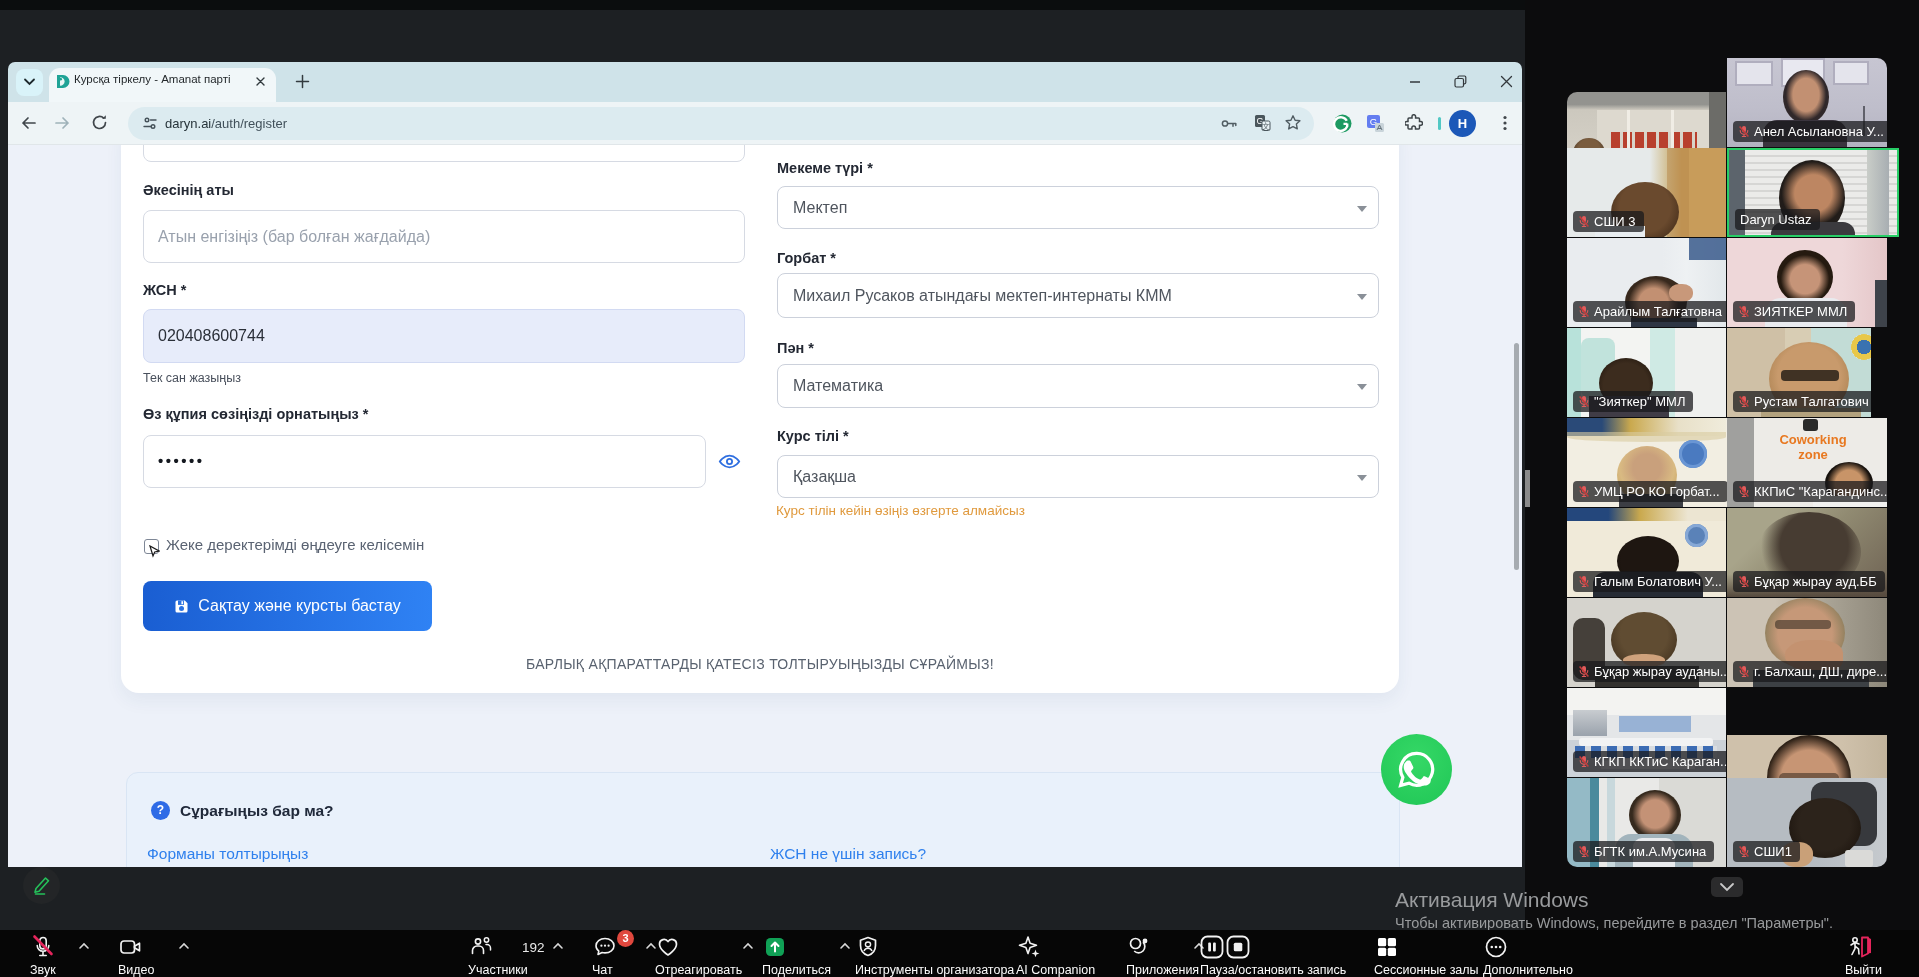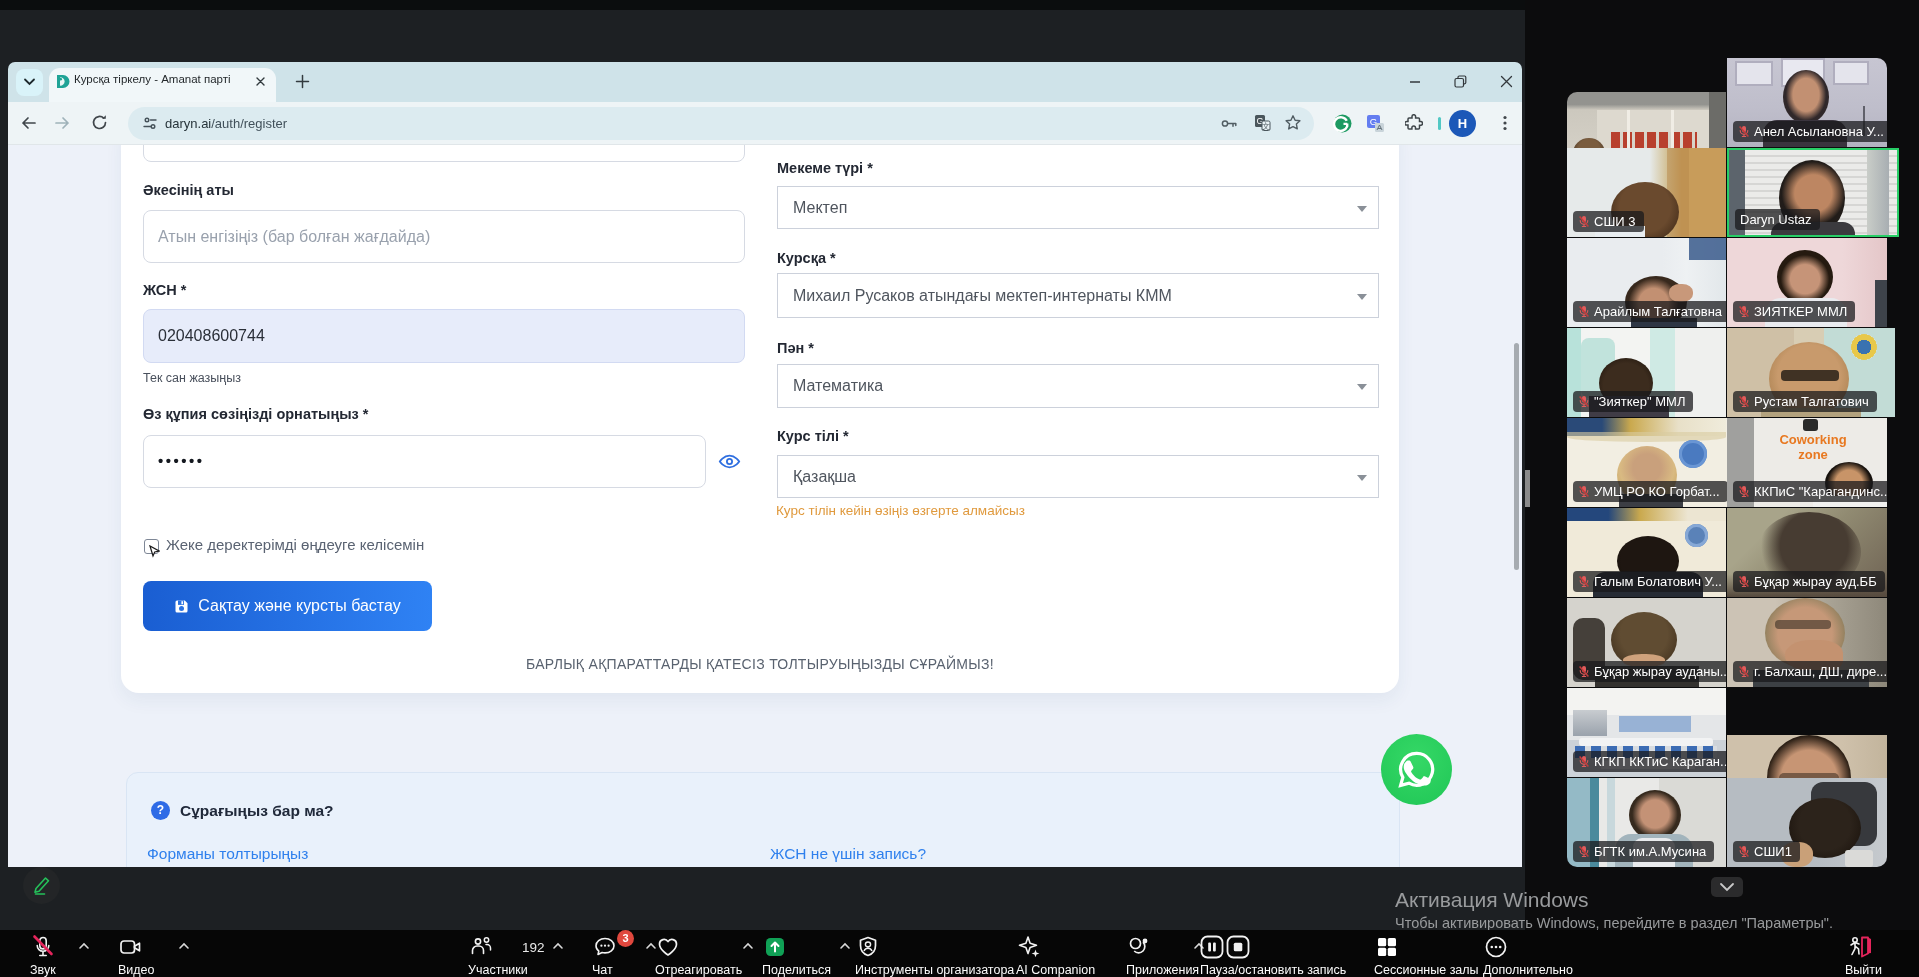--- a/index.html
+++ b/index.html
@@ -13,21 +13,21 @@
 #browser{position:absolute;left:8px;top:62px;width:1514px;height:805px;border-radius:7px 7px 0 0;overflow:hidden;}
 #tabstrip{position:absolute;left:0;top:0;width:1514px;height:40px;background:#cfe3e9;}
 #btoolbar{position:absolute;left:0;top:40px;width:1514px;height:43px;background:#eef4f6;border-bottom:1px solid #e0e6e9;}
 #bcontent{position:absolute;left:0;top:83px;width:1514px;height:722px;background:#edf1f9;overflow:hidden;}
 .chevpill{position:absolute;left:8px;top:7px;width:27px;height:27px;border-radius:8px;background:#d9f3f9;}
 .tab{position:absolute;left:41px;top:6px;width:227px;height:34px;background:#f1f7f9;border-radius:11px 11px 0 0;}
 .tabtitle{position:absolute;left:66px;top:11px;width:160px;font-size:11.5px;color:#24292c;white-space:nowrap;overflow:hidden;}
 
 .lbl{position:absolute;font-size:14.5px;font-weight:600;color:#232833;white-space:nowrap;}
 .inp{position:absolute;background:#fff;border:1px solid #d6dae3;border-radius:8px;}
-.sel{position:absolute;background:#fff;border:1px solid #ccd1db;border-radius:0;font-size:16px;color:#4f555e;line-height:41px;padding-left:15px;white-space:nowrap;}
+.sel{position:absolute;background:#fff;border:1px solid #ccd1db;border-radius:8px;font-size:16px;color:#4f555e;line-height:41px;padding-left:15px;white-space:nowrap;}
 .sel i{position:absolute;right:11px;top:50%;margin-top:-2px;border-left:5px solid transparent;border-right:5px solid transparent;border-top:6px solid #8a9098;font-style:normal;}
 .ph{font-size:16px;color:#99a1ad;line-height:51px;padding-left:14px;white-space:nowrap;}
 
 #sidebar{position:absolute;left:1525px;top:0;width:394px;height:930px;background:#0c0c0d;}
 .tile{position:absolute;width:159px;height:89px;overflow:hidden;background:#444;}
 .nl{position:absolute;left:6px;bottom:5px;height:21px;background:rgba(24,24,27,.74);border-radius:4px;display:flex;align-items:center;padding:0 8px 0 5px;gap:4px;color:#fff;font-size:13px;white-space:nowrap;}
 .hd{position:absolute;border-radius:50%;}
 
 #ztb{position:absolute;left:0;top:930px;width:1919px;height:47px;background:#060606;}
 .zi{position:absolute;display:flex;flex-direction:column;align-items:flex-start;color:#f3f3f3;}
@@ -157,21 +157,21 @@
             <path d="M1.5 3A1.5 1.5 0 0 1 3 1.5h7.8L13.5 4.2V12a1.5 1.5 0 0 1-1.5 1.5H3A1.5 1.5 0 0 1 1.5 12z" fill="#fff"></path>
             <rect x="4" y="1.5" width="6" height="4.4" fill="#2a72e2"></rect>
             <rect x="7.4" y="2.2" width="1.7" height="3" fill="#fff"></rect>
             <circle cx="7.5" cy="9.6" r="2.5" fill="#2a72e2"></circle>
           </svg>
         <span style="color:#fff;font-size:16px;font-weight:500">Сақтау және курсты бастау</span>
       </div>
       <div class="abs" style="left:113px;top:511px;width:1278px;text-align:center;font-size:14px;color:#59626f;letter-spacing:.3px">БАРЛЫҚ АҚПАРАТТАРДЫ ҚАТЕСІЗ ТОЛТЫРУЫҢЫЗДЫ СҰРАЙМЫЗ!</div>
       <div class="lbl" style="left:769px;top:15px">Мекеме түрі *</div>
       <div class="sel" style="left:769px;top:41px;width:602px;height:43px">Мектеп<i></i></div>
-      <div class="lbl" style="left:769px;top:105px">Курсқа *</div>
+      <div class="lbl" style="left:769px;top:105px">Горбат *</div>
       <div class="sel" style="left:769px;top:128px;width:602px;height:45px;line-height:43px">Михаил Русаков атындағы мектеп-интернаты КММ<i></i></div>
       <div class="lbl" style="left:769px;top:195px">Пән *</div>
       <div class="sel" style="left:769px;top:219px;width:602px;height:44px;line-height:42px">Математика<i></i></div>
       <div class="lbl" style="left:769px;top:283px">Курс тілі *</div>
       <div class="sel" style="left:769px;top:310px;width:602px;height:43px">Қазақша<i></i></div>
       <div class="abs" style="left:768px;top:358px;font-size:13.5px;color:#e09a3e">Курс тілін кейін өзіңіз өзгерте алмайсыз</div>
       <div class="abs" style="left:118px;top:627px;width:1274px;height:240px;background:#e9f1fb;border:1px solid #d9e5f4;border-radius:12px"></div>
       <div class="abs" style="left:143px;top:656px;width:19px;height:19px;border-radius:50%;background:#2e6be6;color:#fff;font-size:12px;font-weight:700;text-align:center;line-height:19px">?</div>
       <div class="abs" style="left:172px;top:657px;font-size:15.5px;font-weight:700;color:#20293a">Сұрағыңыз бар ма?</div>
       <div class="abs" style="left:139px;top:700px;font-size:15.5px;font-weight:500;color:#2f80ed">Форманы толтырыңыз</div>
@@ -262,21 +262,21 @@
     <div class="tile" style="left:42px;top:328px;width:159px;background:linear-gradient(90deg,#b8e2da 0 9%,#f3f4f2 9% 52%,#cfeae4 52% 68%,#eff0ee 68% 100%);">
         <div class="abs" style="left:14px;top:10px;width:34px;height:60px;background:#8fd2c6;opacity:.5;border-radius:8px"></div>
         <div class="hd" style="left:32px;top:30px;width:54px;height:50px;background:radial-gradient(circle at 50% 56%,#3c2c1e 0 58%,#281c12 80%)"></div>
         <div class="abs" style="left:22px;top:68px;width:80px;height:21px;background:#403c46"></div>
         <div class="nl"><svg width="12" height="13" viewBox="0 0 12 13">
             <rect x="4" y="1" width="4" height="6.5" rx="2" fill="#e25b5b"></rect>
             <path d="M2.2 5.5a3.8 3.8 0 0 0 7.6 0M6 9.3v2.2M4.3 11.5h3.4" stroke="#e25b5b" stroke-width="1.1" fill="none" stroke-linecap="round"></path>
             <path d="M1.6 1.6l8.8 9.8" stroke="#c43c3c" stroke-width="1.5"></path>
           </svg>"Зияткер" ММЛ</div>
       </div>
-    <div class="tile" style="left:202px;top:328px;width:168px;background:linear-gradient(90deg,#cfc0a6 0 40%,#d8cdb4 40% 58%,#c2dcd6 58% 100%);">
+    <div class="tile" style="left:202px;top:328px;width:144px;background:linear-gradient(90deg,#cfc0a6 0 40%,#d8cdb4 40% 58%,#c2dcd6 58% 100%);">
         <div class="abs" style="left:124px;top:6px;width:26px;height:26px;border-radius:50%;background:radial-gradient(circle,#3a72b0 0 40%,#e8c84a 40% 70%,#e8e4d0 70%)"></div>
         <div class="hd" style="left:42px;top:14px;width:80px;height:74px;background:radial-gradient(circle at 50% 46%,#c89a6c 0 55%,#b08656 78%)"></div>
         <div class="abs" style="left:54px;top:42px;width:58px;height:11px;background:rgba(25,20,15,.78);border-radius:4px"></div>
         <div class="abs" style="left:34px;top:80px;width:100px;height:9px;background:#b3a27e"></div>
         <div class="nl"><svg width="12" height="13" viewBox="0 0 12 13">
             <rect x="4" y="1" width="4" height="6.5" rx="2" fill="#e25b5b"></rect>
             <path d="M2.2 5.5a3.8 3.8 0 0 0 7.6 0M6 9.3v2.2M4.3 11.5h3.4" stroke="#e25b5b" stroke-width="1.1" fill="none" stroke-linecap="round"></path>
             <path d="M1.6 1.6l8.8 9.8" stroke="#c43c3c" stroke-width="1.5"></path>
           </svg>Рустам Талгатович</div>
       </div>

